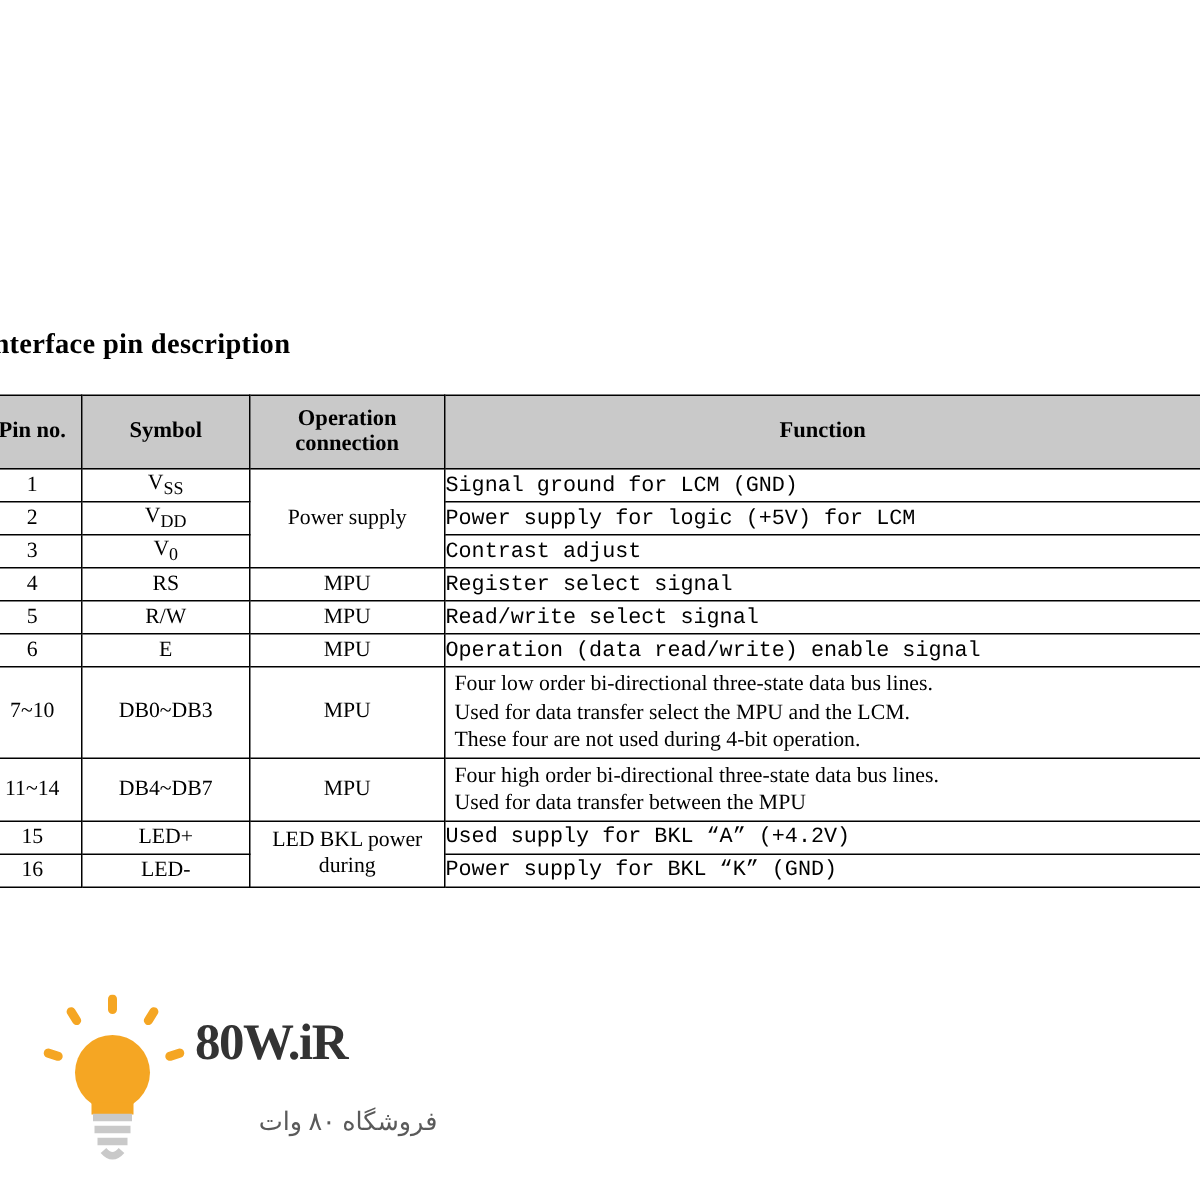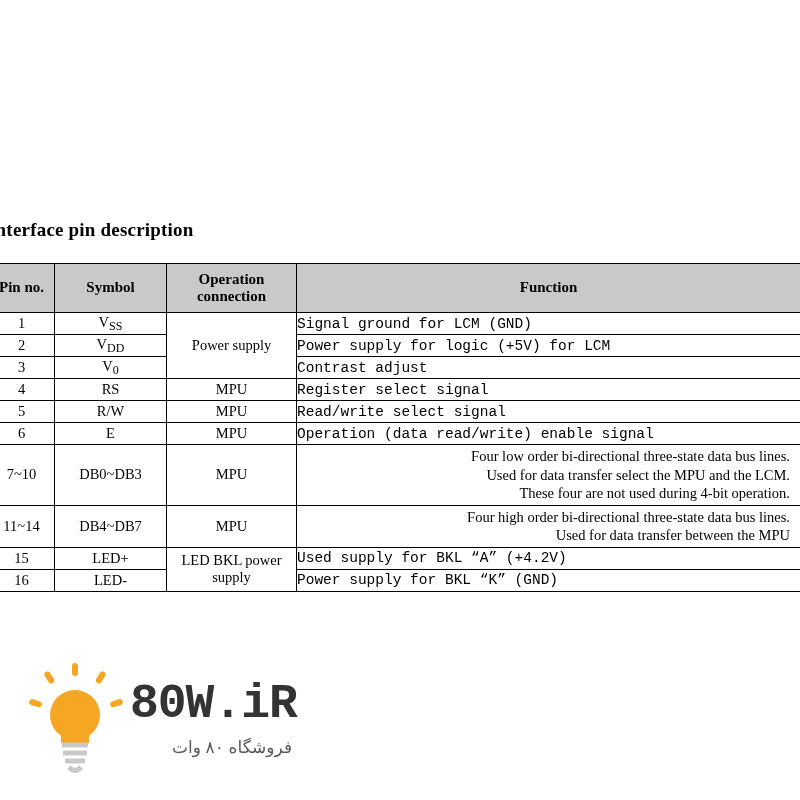--- a/index.html
+++ b/index.html
@@ -59,21 +59,21 @@
   }
   .col-pin { width: 66px; }
   .col-sym { width: 112px; }
   .col-ext { width: 130px; }
   .col-fun { width: 504px; }
   td.l { text-align: left; padding-left: 6px; font-family: Liberation Mono, monospace; }
   td.pinno, td.sym, td.ext { text-align: center; }
   tr.r1 td { height: 21px; }
   tr.tall td { height: 21px; }
 
-  .func-lines { line-height: 1.28; padding: 2px 10px 2px 6px; text-align: right; }
+  .func-lines { line-height: 1.28; padding: 2px 10px 2px 6px; }
   .func-lines div { white-space: nowrap; }
 
   sub {
     font-size: 12px;
     vertical-align: -0.25em;
   }
 
   
   .logo {
     position: absolute;
@@ -86,34 +86,34 @@
     position: absolute;
     left: 6px;
     top: 8px;
     width: 96px;
     height: 112px;
   }
   .logo-text {
     position: absolute;
     left: 108px;
     top: 22px;
-    font-family: Liberation Mono, monospace;
+    font-family: Liberation Serif, serif;
     font-weight: bold;
-    font-size: 48px;
+    font-size: 34px;
     color: #333333;
     letter-spacing: -1px;
     white-space: nowrap;
   }
   .logo-sub {
     position: absolute;
     left: 110px;
     top: 82px;
     width: 200px;
     text-align: center;
-    font-family: Liberation Sans, sans-serif;
+    font-family: Liberation Serif, serif;
     font-size: 17px;
     color: #5a5a5a;
     direction: rtl;
     white-space: nowrap;
   }
 </style>
 </head>
 <body>
 
 <div id="page">
@@ -204,21 +204,21 @@
               <div>Used for data transfer between the MPU</div>
             </div>
           </td>
         </tr>
 
         <tr class="r1">
           <td class="pinno">15</td>
           <td class="sym">LED+</td>
           <td class="ext" rowspan="2">
             <div>LED BKL power</div>
-            <div>supply</div>
+            <div>during</div>
           </td>
           <td class="l">Used supply for BKL “A” (+4.2V)</td>
         </tr>
 
         <tr class="r1">
           <td class="pinno">16</td>
           <td class="sym">LED-</td>
           <td class="l">Power supply for BKL “K” (GND)</td>
         </tr>
 

